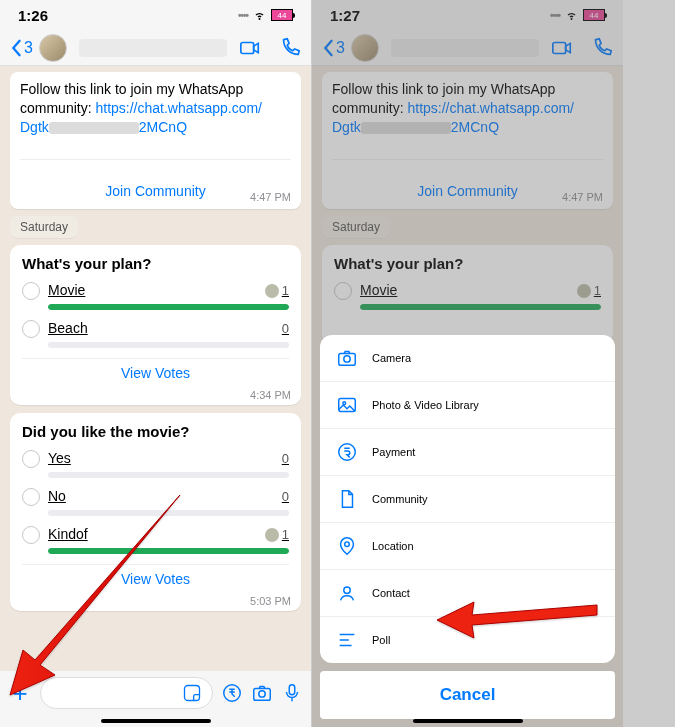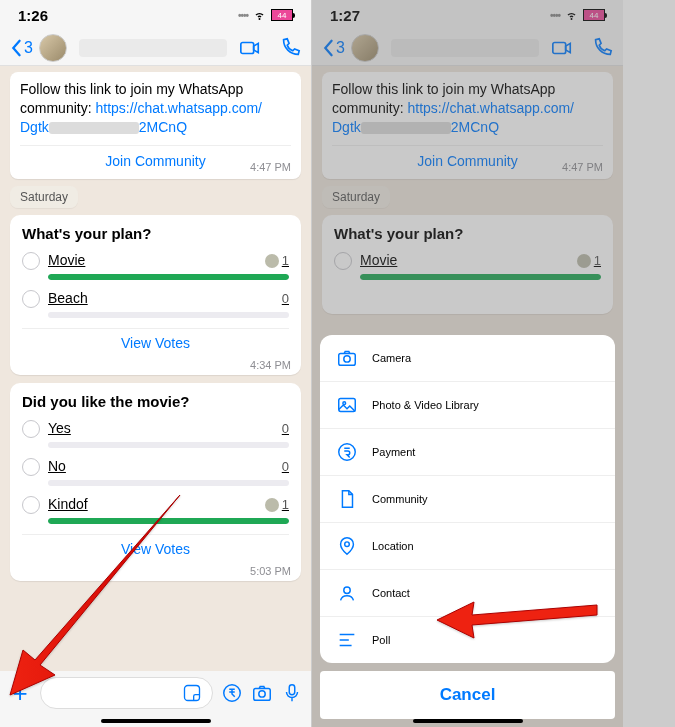--- a/index.html
+++ b/index.html
@@ -25,21 +25,21 @@
 .nav .name { flex: 1; height: 18px; background: #eaeaea; border-radius: 4px; margin: 0 6px; }
 .nav .icons { display: flex; gap: 18px; color: #007aff; }
 .icnbtn { width: 22px; height: 22px; }
 
 
 .chat { height: 618px; overflow: hidden; padding: 6px 10px 0; position: relative; }
 .bubble { background: #fff; border-radius: 8px; padding: 8px 10px; box-shadow: 0 1px 1px rgba(0,0,0,0.08); margin-bottom: 8px; font-size: 14px; line-height: 1.35; position: relative; }
 .bubble .link { color: #007aff; }
 .bubble .blur { display:inline-block; width:90px; height:12px; background:#dcdcdc; border-radius:3px; vertical-align:middle; }
 .time { position: absolute; right: 10px; bottom: 4px; font-size: 11px; color: #8e8e93; }
-.joincom { text-align: center; color: #007aff; font-size: 14px; padding-top: 6px; border-top: 1px solid #eee; margin-top: 8px; }
+.joincom { text-align: center; color: #007aff; font-size: 14px; padding-top: 22px; border-top: 1px solid #eee; margin-top: 22px; }
 .daychip { text-align: left; margin: 6px 0 10px; }
 .daychip span { background: #f0ece4; border-radius: 8px; padding: 4px 10px; font-size: 12px; color: #555; box-shadow: 0 1px 1px rgba(0,0,0,0.05); }
 
 .poll { background: #fff; border-radius: 10px; padding: 10px 12px 24px; box-shadow: 0 1px 1px rgba(0,0,0,0.08); margin-bottom: 8px; position: relative; }
 .poll h4 { font-size: 15px; font-weight: 600; margin-bottom: 10px; }
 .opt { display: flex; gap: 8px; margin-bottom: 4px; text-decoration: underline; }
 .radio { width: 18px; height: 18px; border: 1.5px solid #c7c7cc; border-radius: 50%; flex-shrink: 0; }
 .optlabel { flex: 1; font-size: 14px; }
 .optcount { font-size: 13px; color: #555; display:flex; align-items:center; gap:3px;}
 .tinyav { width:14px; height:14px; border-radius:50%; background:#bba; }

